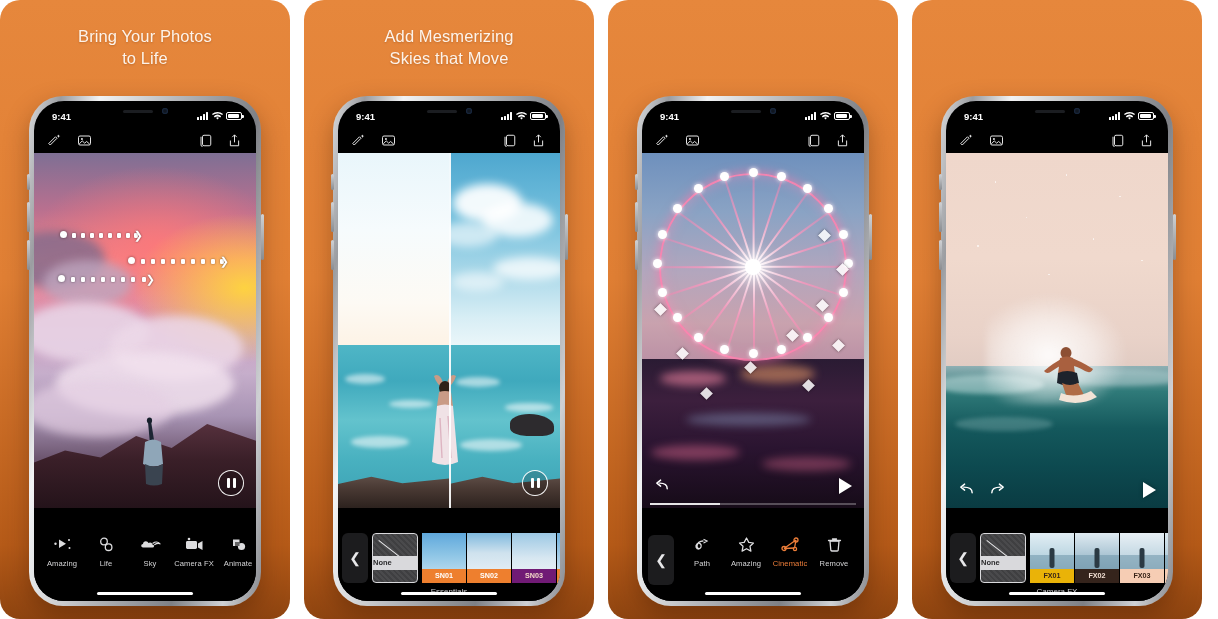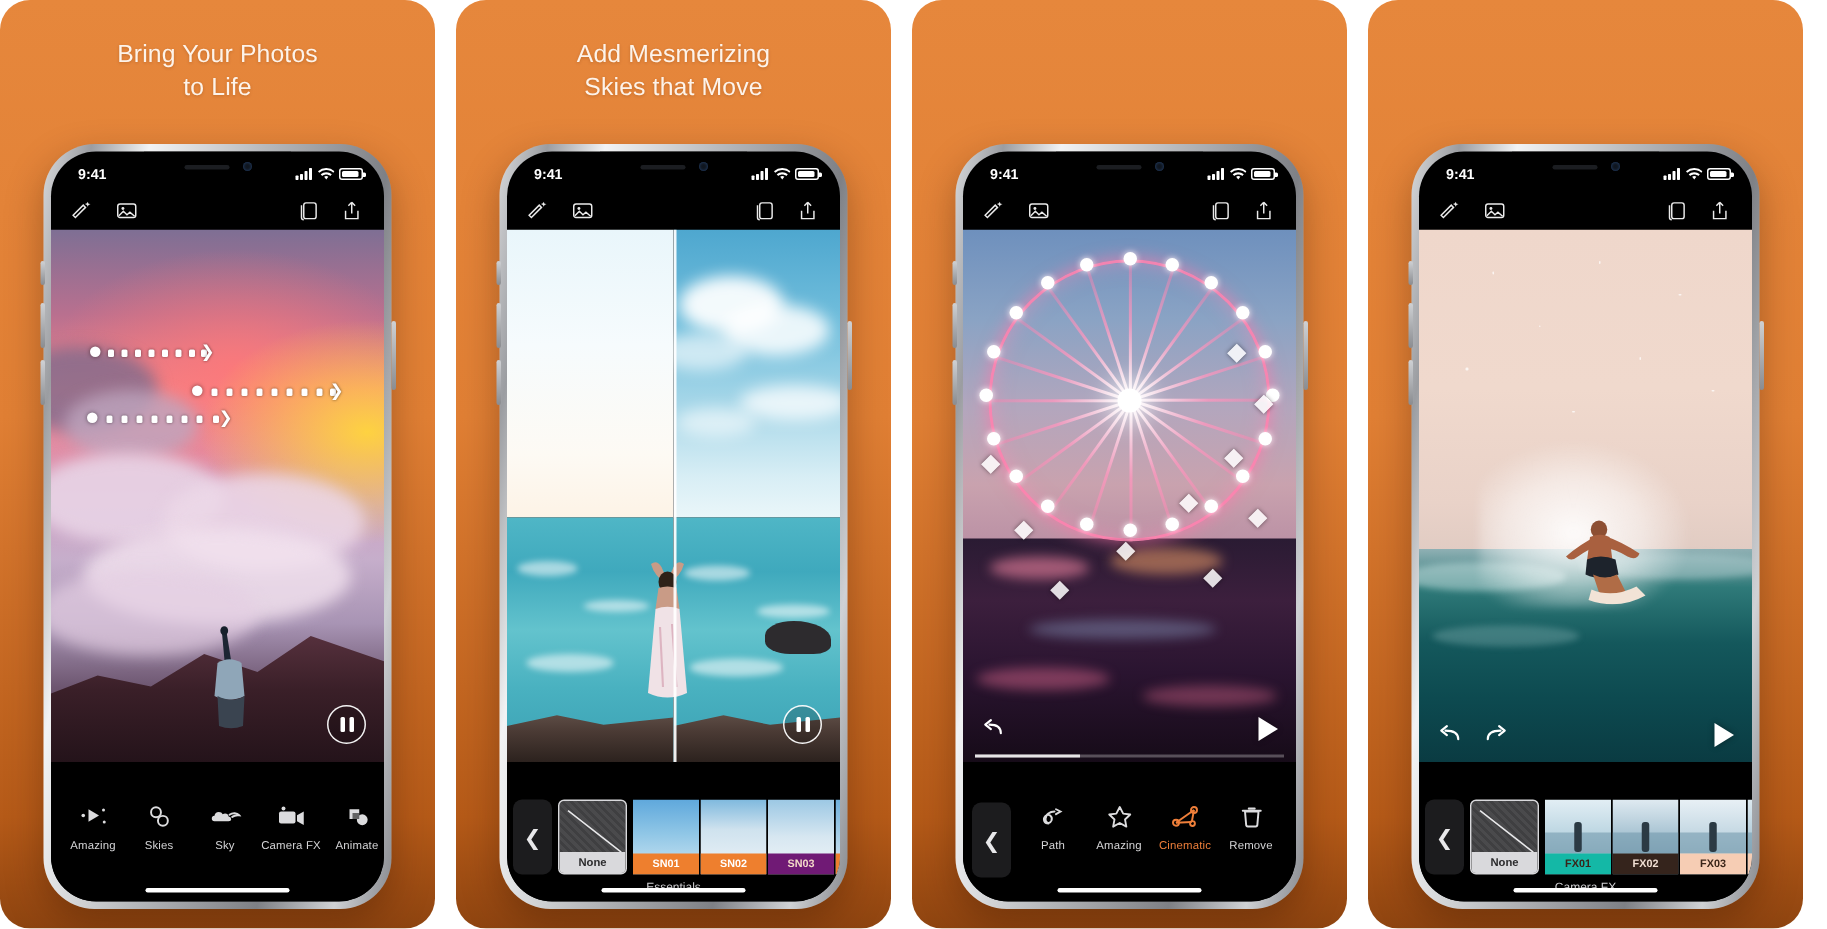--- a/index.html
+++ b/index.html
@@ -236,22 +236,22 @@
   .preset-none {
     width: 46px; height: 50px; margin-left: 4px; flex:0 0 46px;
     border-radius: 4px; overflow:hidden;
     background: repeating-linear-gradient(45deg,#4a4a4c 0 2px,#3f3f41 2px 4px);
     position:relative;
     border: 1.2px solid #d9d9dc;
   }
   .preset-none .slash { position:absolute; left:6px; right:6px; top:6px; bottom:16px; }
   .preset-none .slash::after { content:""; position:absolute; left:0; top:0; width:141%; height:1.4px;
      background:#e9e9eb; transform-origin: 0 0; transform: rotate(38deg); }
-  .preset-none .lbl { position:absolute; left:0; right:0; bottom:0; height:14px; background:#d9d9dc;
-     color:#2b2b2d; font-size:7.5px; text-align:center; line-height:14px; font-weight:bold; }
+  .preset-none .lbl { position:absolute; left:0; right:0; bottom:12px; height:14px; background:#d9d9dc;
+     color:#2b2b2d; font-size:7.5px; line-height:14px; font-weight:bold; }
   .preset-strip { flex:1; display:flex; overflow:hidden; margin-left: 4px; }
   .preset {
     position:relative; flex: 0 0 44px; height:50px; overflow:hidden;
     margin-right: 1px;
   }
   .preset .thumb { position:absolute; inset:0; }
   .preset .lbl {
     position:absolute; left:0; right:0; bottom:0; height:14px;
     font-size:7.2px; line-height:14px; text-align:center; font-weight:bold;
   }
@@ -420,21 +420,21 @@
                 </span>
               <span>Amazing</span>
             </div>
             <div class="tool">
               <span class="ic">
                   <svg width="19" height="17" viewBox="0 0 19 17">
                     <circle cx="7" cy="5.5" r="3.3" fill="none" stroke="#dcdcde" stroke-width="1.3"></circle>
                     <circle cx="11.6" cy="11.2" r="3.3" fill="none" stroke="#dcdcde" stroke-width="1.3"></circle>
                   </svg>
                 </span>
-              <span>Skies</span>
+              <span>Life</span>
             </div>
             <div class="tool">
               <span class="ic">
                   <svg width="21" height="17" viewBox="0 0 21 17">
                     <path d="M3 11.5q-1.8 0-1.8-1.8 0-1.7 1.8-1.8.3-2.6 2.9-2.6 1.9 0 2.6 1.6.7-.5 1.6-.5 2 0 2.3 2 1.7.1 1.7 1.6 0 1.5-1.8 1.5z" fill="#dcdcde"></path>
                     <path d="M13 7.2c2.2-1.6 5-1.3 6.4.3-1.6-.2-3.4.2-4.6 1.1" fill="none" stroke="#dcdcde" stroke-width="1.3" stroke-linecap="round"></path>
                   </svg>
                 </span>
               <span>Sky</span>
             </div>
@@ -921,21 +921,21 @@
             <div class="preset-none">
               <span class="slash"></span>
               <span class="lbl">None</span>
             </div>
             <div class="preset-strip">
               <div class="preset">
                 <span class="thumb fx-t1">
                     <span class="tsea"></span>
                     <span class="tfig"></span>
                   </span>
-                <span class="lbl" style="background:#14b8a6;color:#3a2519">FX01</span>
+                <span class="lbl" style="background:#eab308;color:#3a2519">FX01</span>
               </div>
               <div class="preset">
                 <span class="thumb fx-t2">
                     <span class="tsea"></span>
                     <span class="tfig"></span>
                   </span>
                 <span class="lbl" style="background:#35241c;color:#f0ded2">FX02</span>
               </div>
               <div class="preset">
                 <span class="thumb fx-t3">

